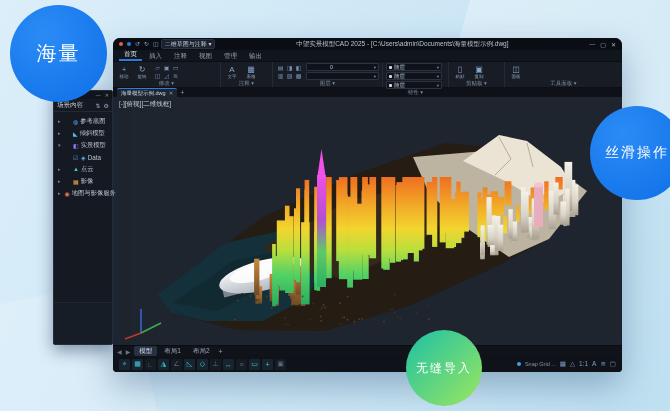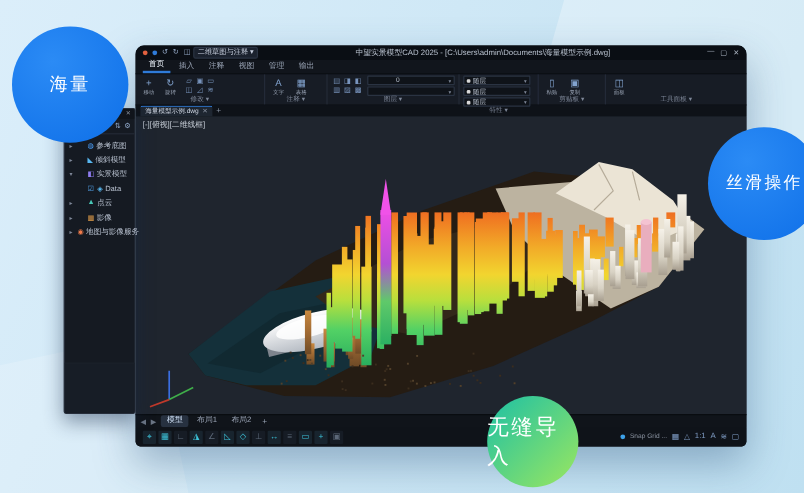--- a/index.html
+++ b/index.html
@@ -83,25 +83,25 @@
   .tree-row.indent { padding-left:10px; }
   .tr-arrow { color:#7e8798; font-size:5px; width:5px; }
   .tr-check { color:#4f9be0; font-size:6px; width:6px; }
   .tr-ico { font-size:6px; }
   .tr-label { color:#b9c2d0; font-size:6.3px; white-space:nowrap; }
   .pal-div { border-top:1px solid #20262f; height:42px; background:#171d26; border-radius:0 0 2px 2px; }
 
   
   .badge { position:absolute; border-radius:50%; display:flex; align-items:center; justify-content:center;
            color:#fff; z-index:6; letter-spacing:2px; }
-  .b-blue1 { left:10px; top:22px; width:97px; height:97px; font-size:15px;
+  .b-blue1 { left:10px; top:5px; width:97px; height:97px; font-size:20px;
              background:radial-gradient(circle at 35% 30%, #2b8bf5, #0e6fe8); }
   .b-blue2 { left:590px; top:106px; width:94px; height:94px; font-size:14px;
              background:radial-gradient(circle at 35% 30%, #2b8bf5, #0e6fe8); }
-  .b-green { left:406px; top:330px; width:76px; height:76px; font-size:18px;
+  .b-green { left:406px; top:330px; width:76px; height:76px; font-size:12px;
              background:linear-gradient(135deg,#29c49e 10%,#8fe366 90%); }
 </style>
 </head>
 <body>
 
 <div class="stage">
   <div class="bg-deco d1"></div>
   <div class="bg-deco d2"></div>
 
   <div class="app-window">

